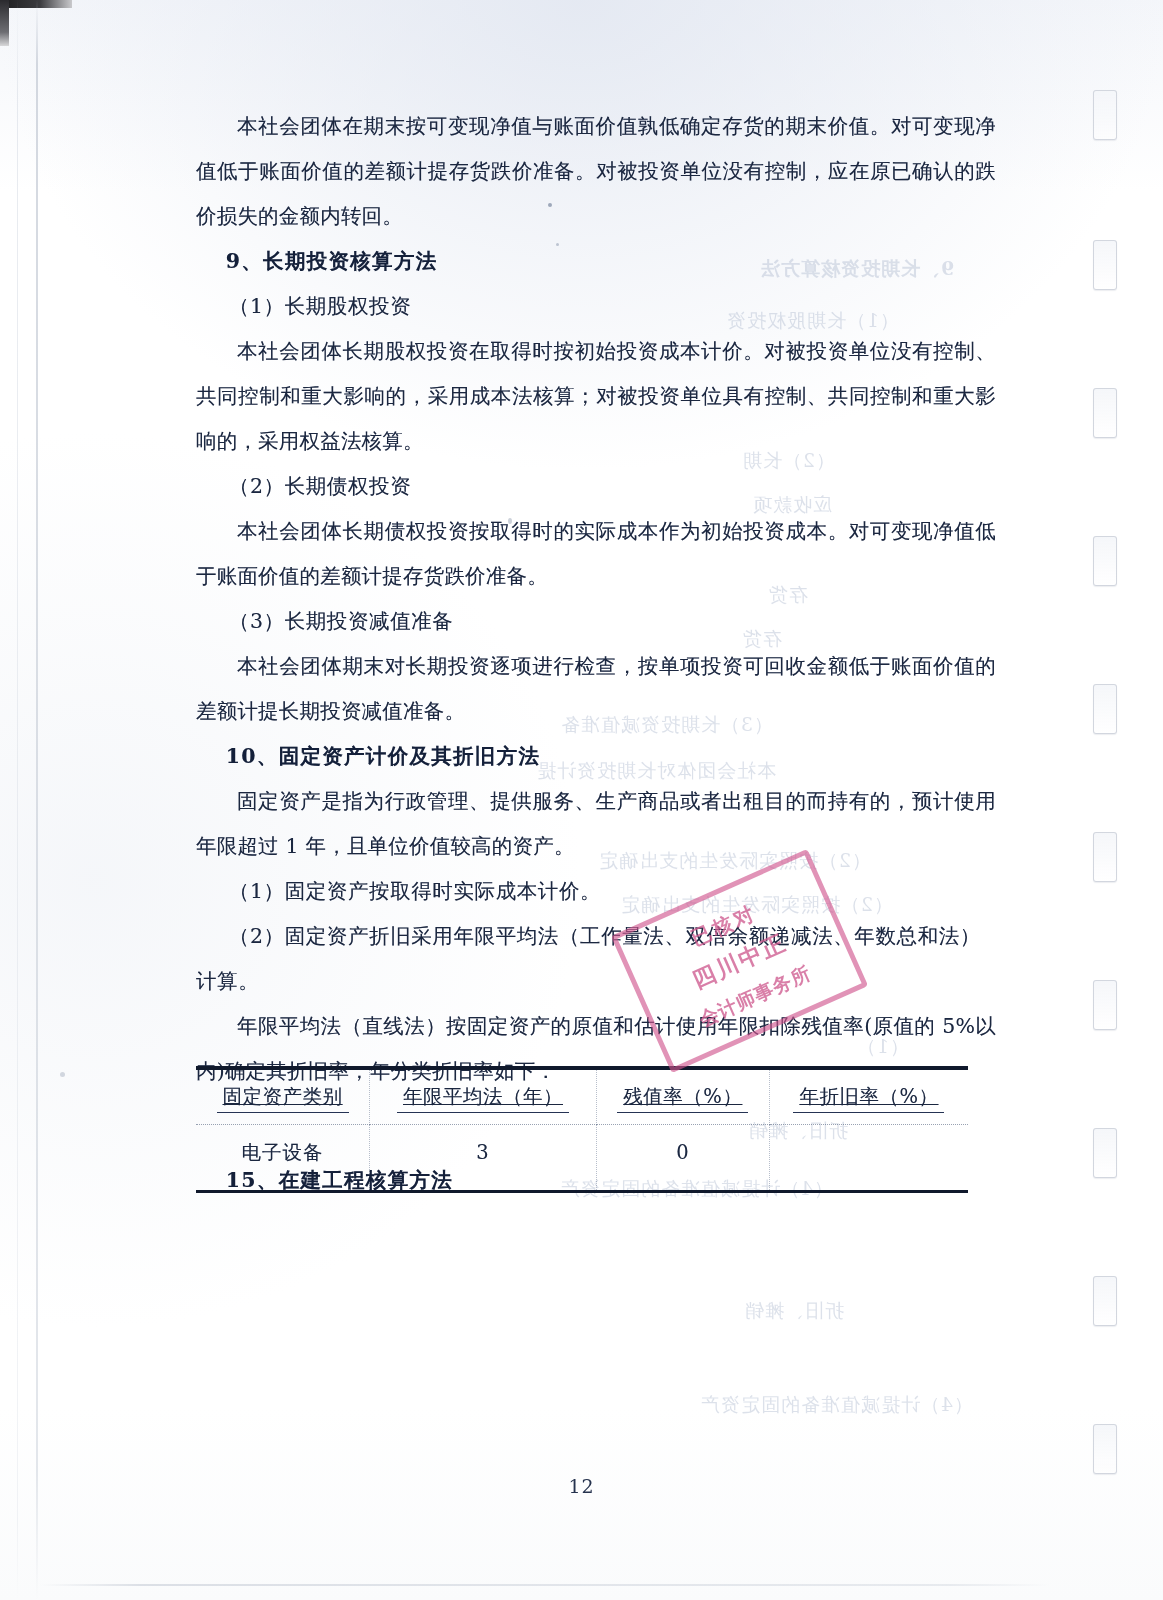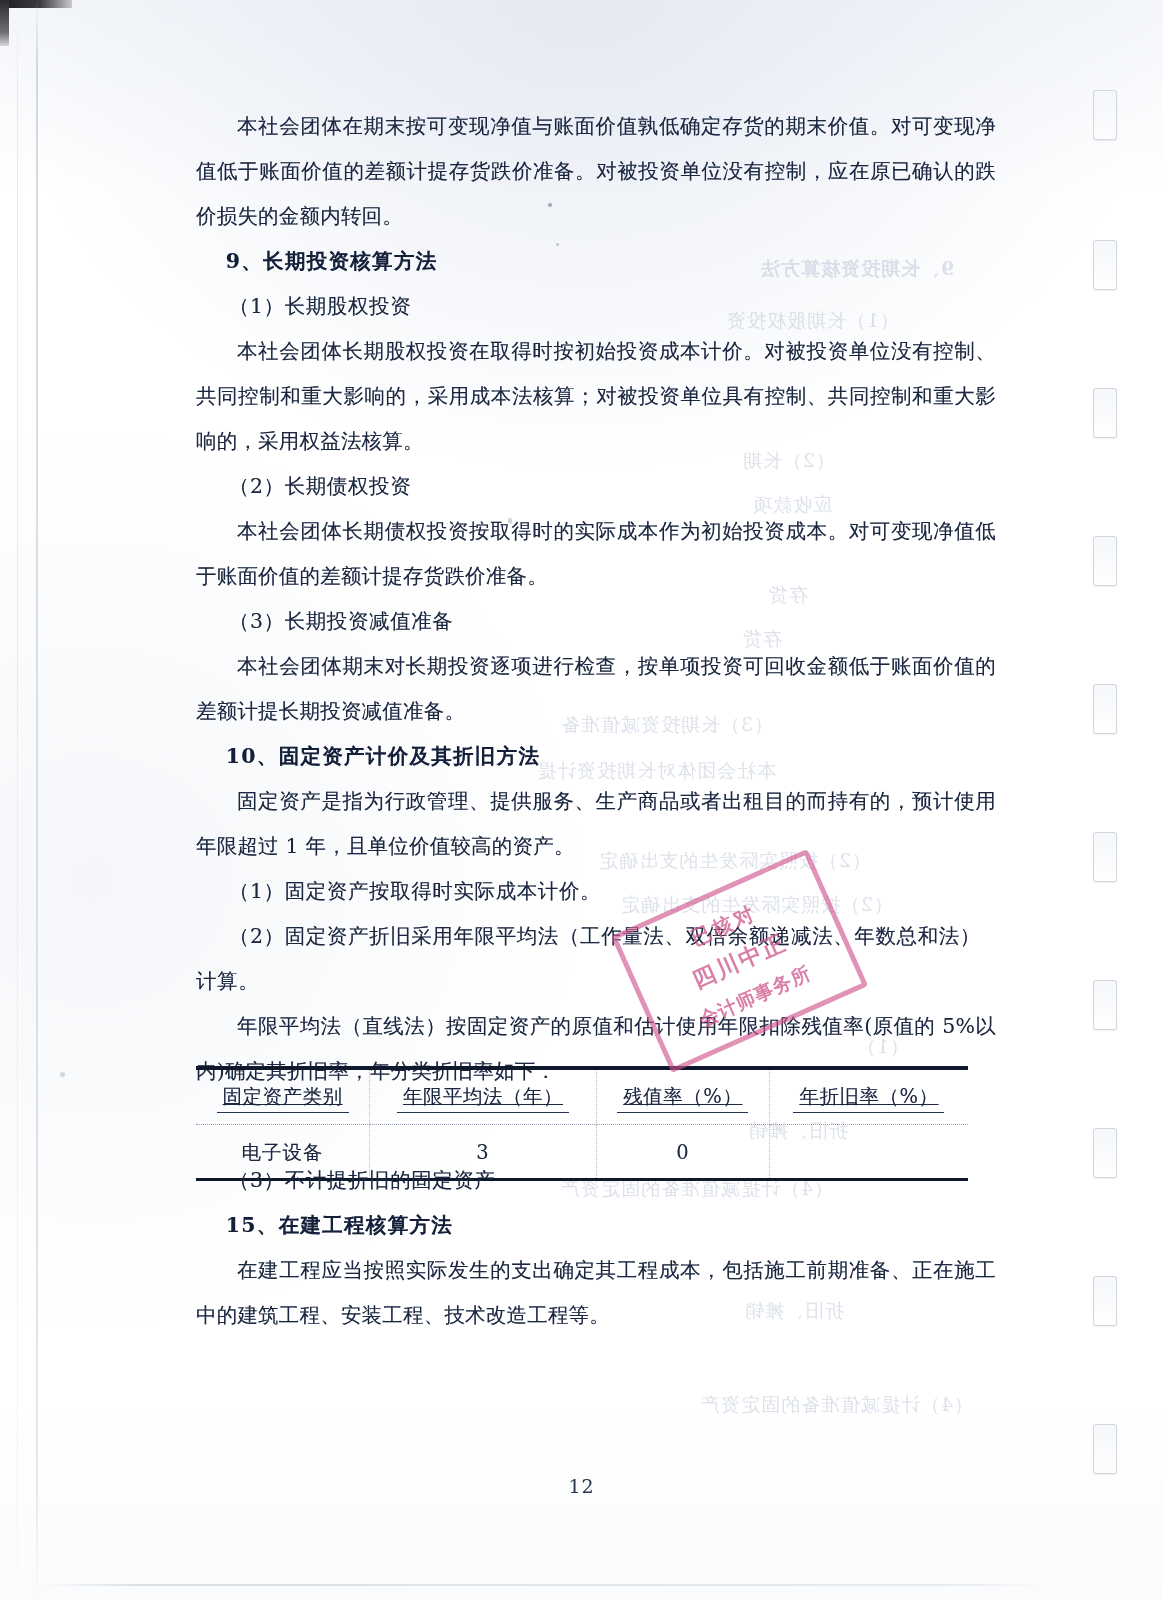--- a/index.html
+++ b/index.html
@@ -138,21 +138,21 @@
     border-bottom: 1px solid #2a3category;
   }
   table.dep-table thead th .u {
     display: inline-block;
     border-bottom: 1.5px solid #253354;
     padding: 0 6px 2px 6px;
     letter-spacing: 0.5px;
     text-decoration: underline;
   }
   table.dep-table tbody td {
-    padding: 14px 0 12px 0;
+    padding: 14px 0 24px 0;
     text-align: center;
     border-right: 1px dotted rgba(95,110,140,0.45);
     letter-spacing: 1px;
     text-shadow: 0 0 0.5px rgba(30,44,74,0.4);
   }
   table.dep-table tbody td:last-child { border-right: none; }
 
   .rule-thick-top {
     height: 3.5px;
     background: #10192c;
@@ -323,26 +323,24 @@
           <td>3</td>
           <td>0</td>
           <td></td>
         </tr>
       </tbody>
     </table>
     <div class="rule-thick-bottom"></div>
   </div>
 
   <div class="doc-body" style="top:1158px;">
-    <p class="sub-item">（3）不计提折旧的固定资产</p>
 
 
     <p class="heading">15、在建工程核算方法</p>
 
-    <p class="para">在建工程应当按照实际发生的支出确定其工程成本，包括施工前期准备、正在施工中的建筑工程、安装工程、技术改造工程等。</p>
   </div>
 
   <div class="stamp">
     <div class="stamp-box"></div>
     <div class="stamp-lines">
       <div class="l1">已核对</div>
       <div class="l2">四川中正</div>
       <div class="l3">会计师事务所</div>
     </div>
   </div>

